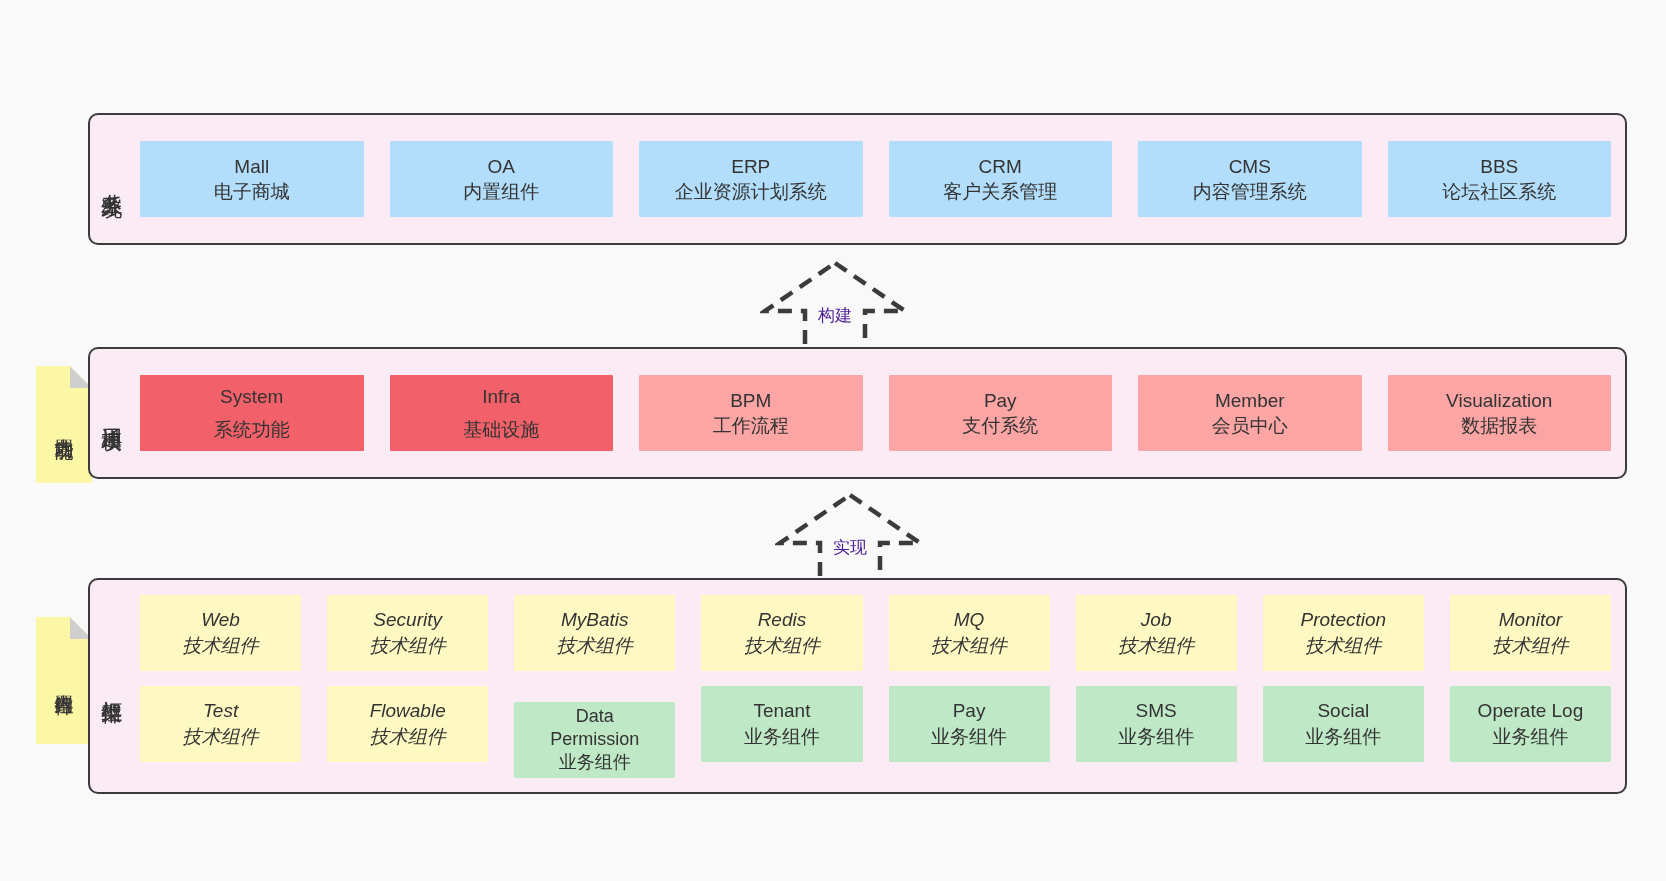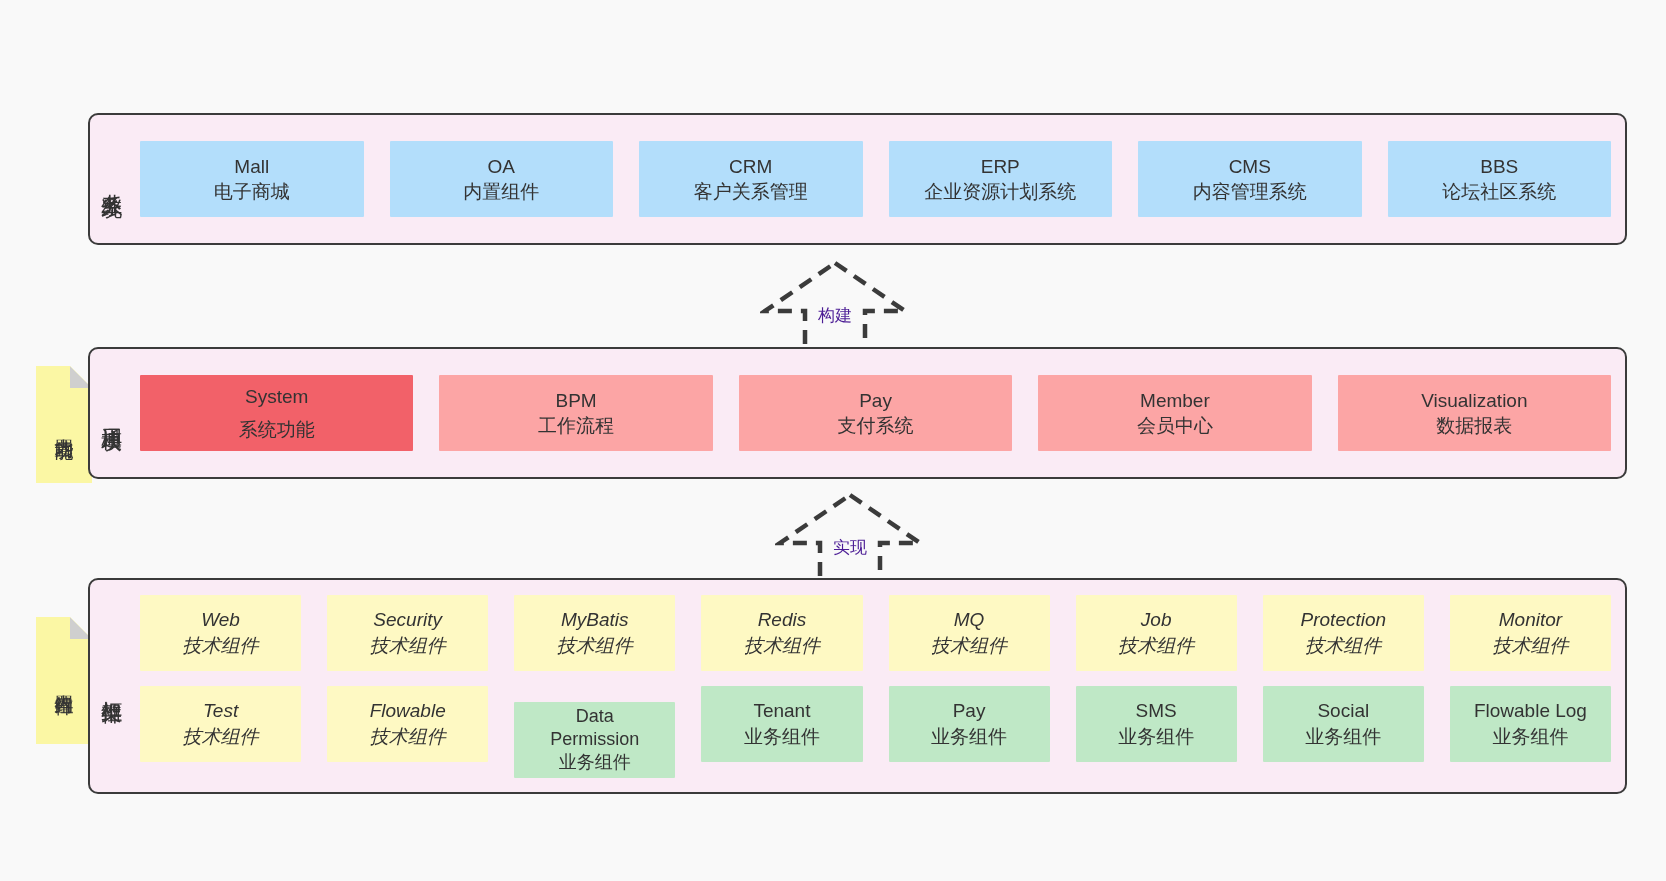--- a/index.html
+++ b/index.html
@@ -158,26 +158,26 @@
     <div class="row">
       <div class="box box-blue">
         <span class="ln">Mall</span>
         <span class="ln">电子商城</span>
       </div>
       <div class="box box-blue">
         <span class="ln">OA</span>
         <span class="ln">内置组件</span>
       </div>
       <div class="box box-blue">
+        <span class="ln">ERP</span>
+        <span class="ln">企业资源计划系统</span>
+      </div>
+      <div class="box box-blue">
         <span class="ln">CRM</span>
         <span class="ln">客户关系管理</span>
-      </div>
-      <div class="box box-blue">
-        <span class="ln">ERP</span>
-        <span class="ln">企业资源计划系统</span>
       </div>
       <div class="box box-blue">
         <span class="ln">CMS</span>
         <span class="ln">内容管理系统</span>
       </div>
       <div class="box box-blue">
         <span class="ln">BBS</span>
         <span class="ln">论坛社区系统</span>
       </div>
     </div>
@@ -192,20 +192,24 @@
 </div>
 
 <div class="layer" id="layer-common">
   <div class="layer-title">通用模块</div>
   <div class="layer-body">
     <div class="row">
       <div class="box box-red">
         <span class="ln">System</span>
         <span class="ln">系统功能</span>
       </div>
+      <div class="box box-red">
+        <span class="ln">Infra</span>
+        <span class="ln">基础设施</span>
+      </div>
       <div class="box box-pink">
         <span class="ln">BPM</span>
         <span class="ln">工作流程</span>
       </div>
       <div class="box box-pink">
         <span class="ln">Pay</span>
         <span class="ln">支付系统</span>
       </div>
       <div class="box box-pink">
         <span class="ln">Member</span>
@@ -287,18 +291,18 @@
       </div>
       <div class="box box-greenlight">
         <span class="ln">SMS</span>
         <span class="ln">业务组件</span>
       </div>
       <div class="box box-greenlight">
         <span class="ln">Social</span>
         <span class="ln">业务组件</span>
       </div>
       <div class="box box-greenlight">
-        <span class="ln">Flowable Log</span>
+        <span class="ln">Operate Log</span>
         <span class="ln">业务组件</span>
       </div>
     </div>
   </div>
 </div>
 
 </body></html>

